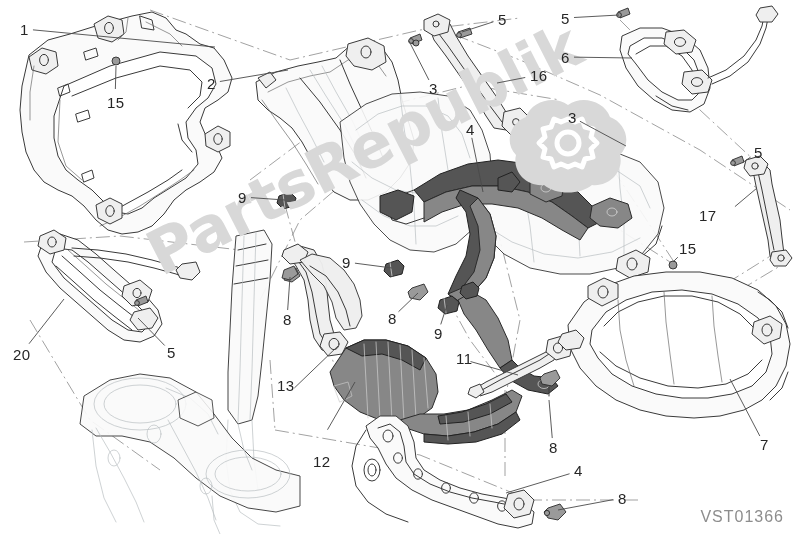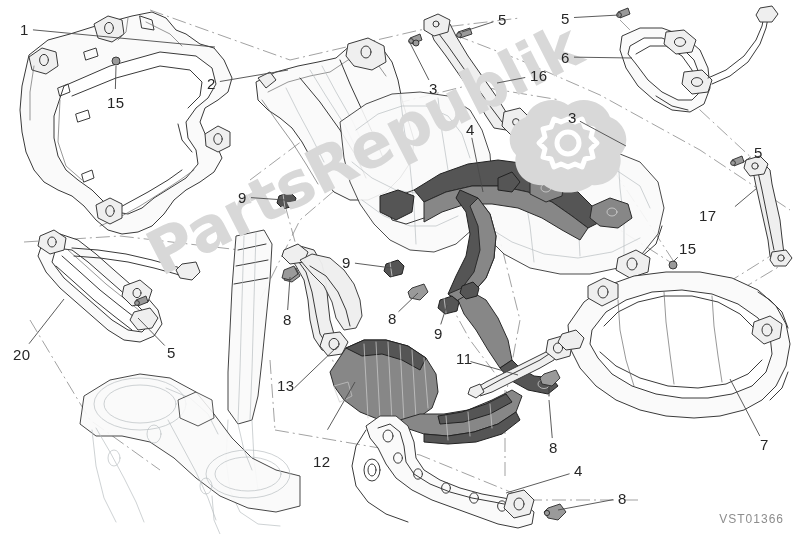--- a/index.html
+++ b/index.html
@@ -8,21 +8,21 @@
     position:relative;width:798px;height:534px;background:#ffffff;overflow:hidden;
   }
   #svgroot{position:absolute;left:0;top:0;width:798px;height:534px;}
   .callout-label{
     position:absolute;font-family:"Liberation Sans",sans-serif;
     font-size:15px;color:#262626;line-height:1;white-space:nowrap;
     letter-spacing:.5px;
   }
   #diagram-code{
     position:absolute;right:14px;bottom:8px;font-family:"Liberation Sans",sans-serif;
-    font-size:12px;color:#8d8d8d;letter-spacing:1px;
+    font-size:16px;color:#8d8d8d;letter-spacing:1px;
   }
   
   #watermark-layer{position:absolute;left:0;top:0;width:798px;height:534px;pointer-events:none;}
   #watermark-text{
     position:absolute;left:135px;top:225px;
     transform:rotate(-27deg);transform-origin:0 0;
     font-family:"DejaVu Sans",sans-serif;font-weight:700;font-size:62px;
     color:#d8d8d8;white-space:nowrap;letter-spacing:-1px;
   }
   #watermark-badge{position:absolute;left:498px;top:95px;width:140px;height:100px;}

